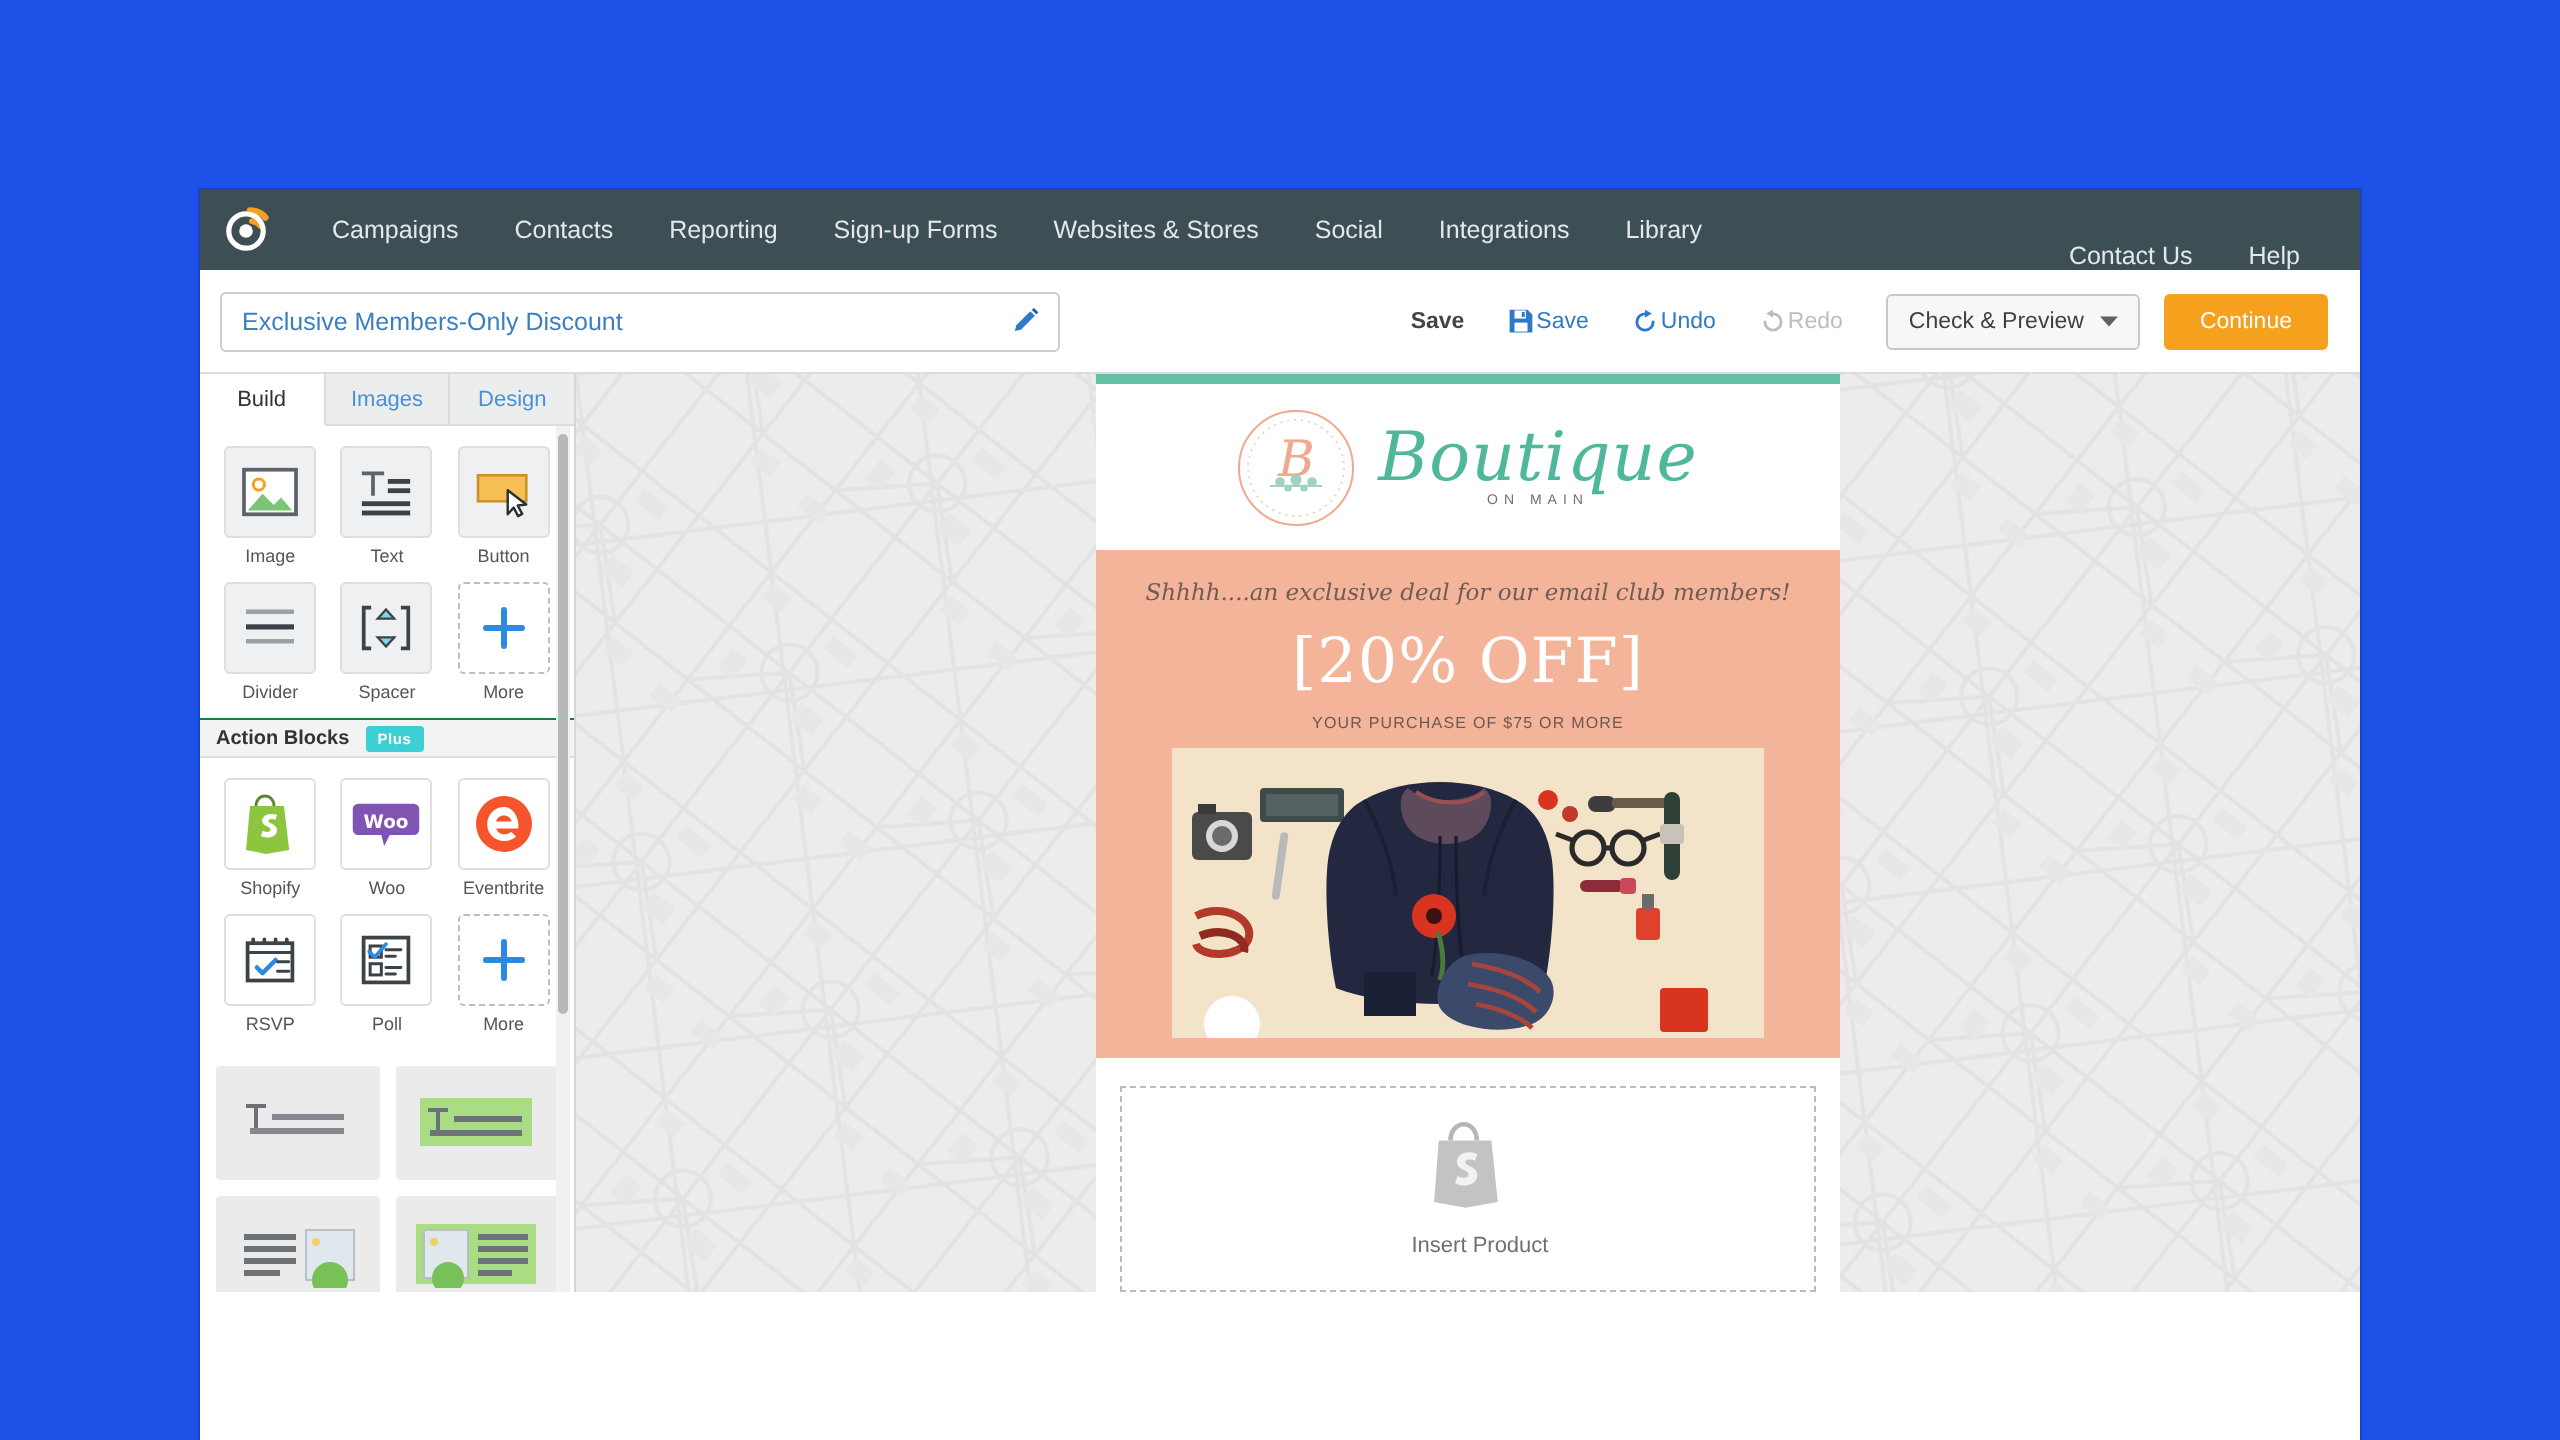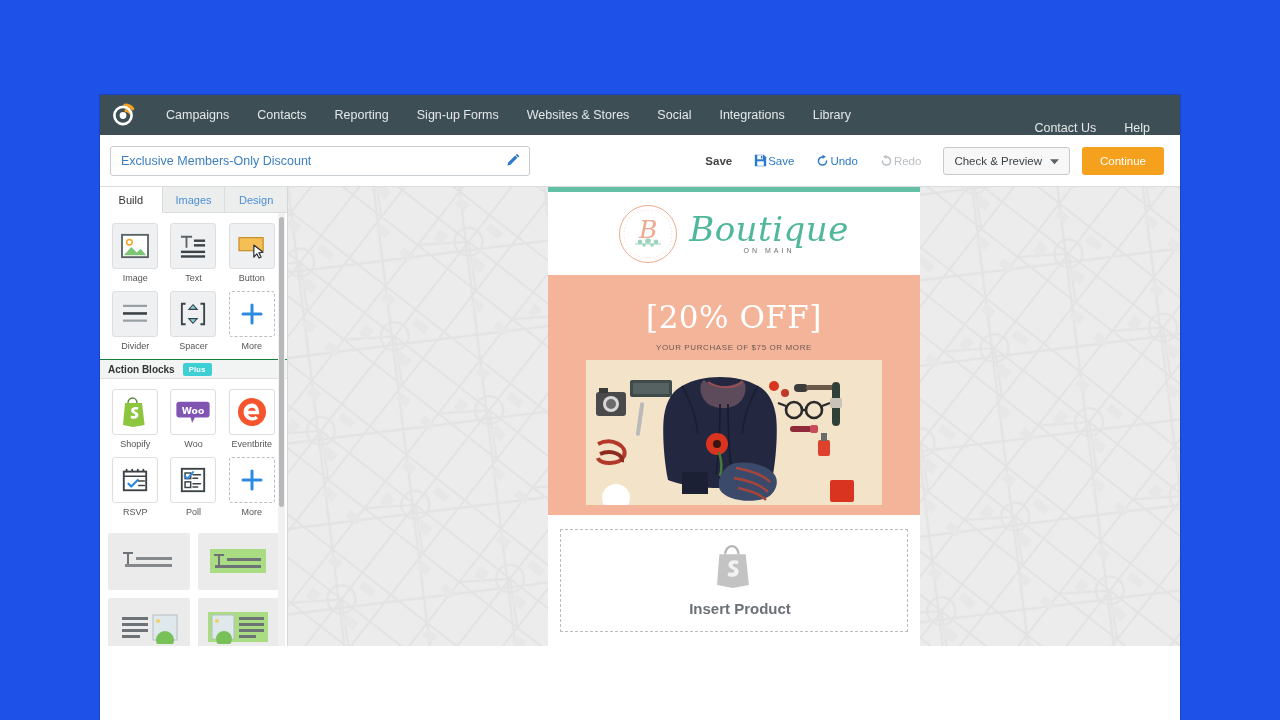--- a/index.html
+++ b/index.html
@@ -347,23 +347,23 @@
     margin: 14px 12px 0;
     border: 1px dashed #b9bdc1;
     height: 103px;
     display: flex; flex-direction: column;
     align-items: center; justify-content: center;
     gap: 8px;
     cursor: pointer;
     background: #fff;
   }
   .insert-product .ip-label {
-    font-size: 15px;
+    font-size: 11px;
     color: #6b7177;
-    font-weight: bold;
+    font-weight: normal;
     margin-left: 12px;
   }
 </style>
 </head>
 <body>
 
 <div id="app-window">
 
   <div id="top-nav">
     <div class="logo">
@@ -696,20 +696,21 @@
               </svg>
             </span>
           </div>
           <div class="logo-word">
             <span class="script">Boutique</span>
             <span class="sub">ON MAIN</span>
           </div>
         </div>
 
         <div class="promo">
+          <div class="promo-teaser">Shhhh....an exclusive deal for our email club members!</div>
           <div class="promo-big">[20% OFF]</div>
           <div class="promo-sub">YOUR PURCHASE OF $75 OR MORE</div>
 
           <div class="promo-photo-wrap">
             <div class="promo-photo">
               <svg width="100%" height="100%" viewBox="0 0 296 145" preserveAspectRatio="none">
                 <rect width="296" height="145" fill="#f3e3c9"></rect>
 
                 <rect x="10" y="32" width="30" height="24" rx="3" fill="#4a4a4a"></rect>
                 <circle cx="25" cy="44" r="8" fill="#d8d8d8"></circle>

